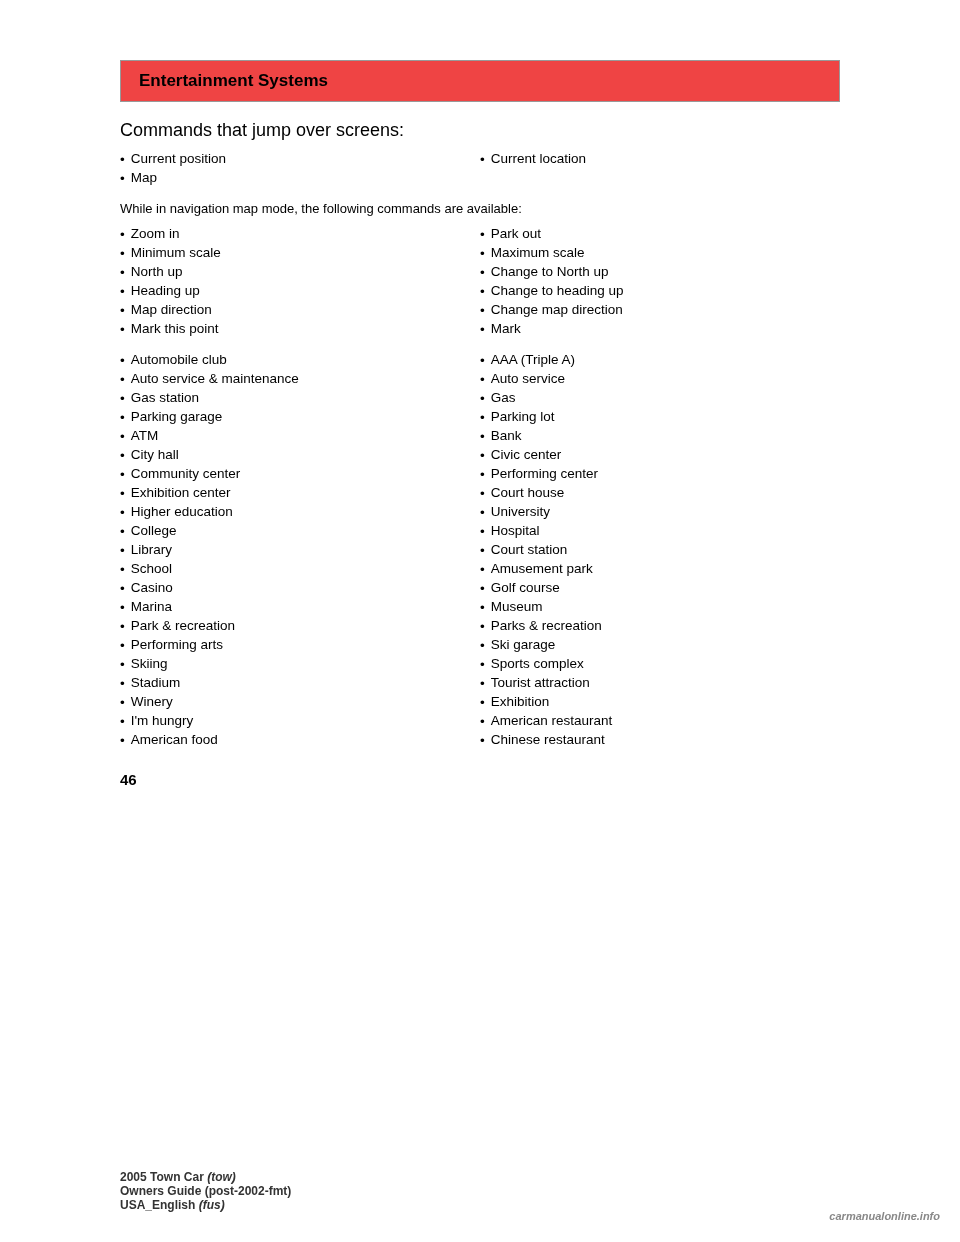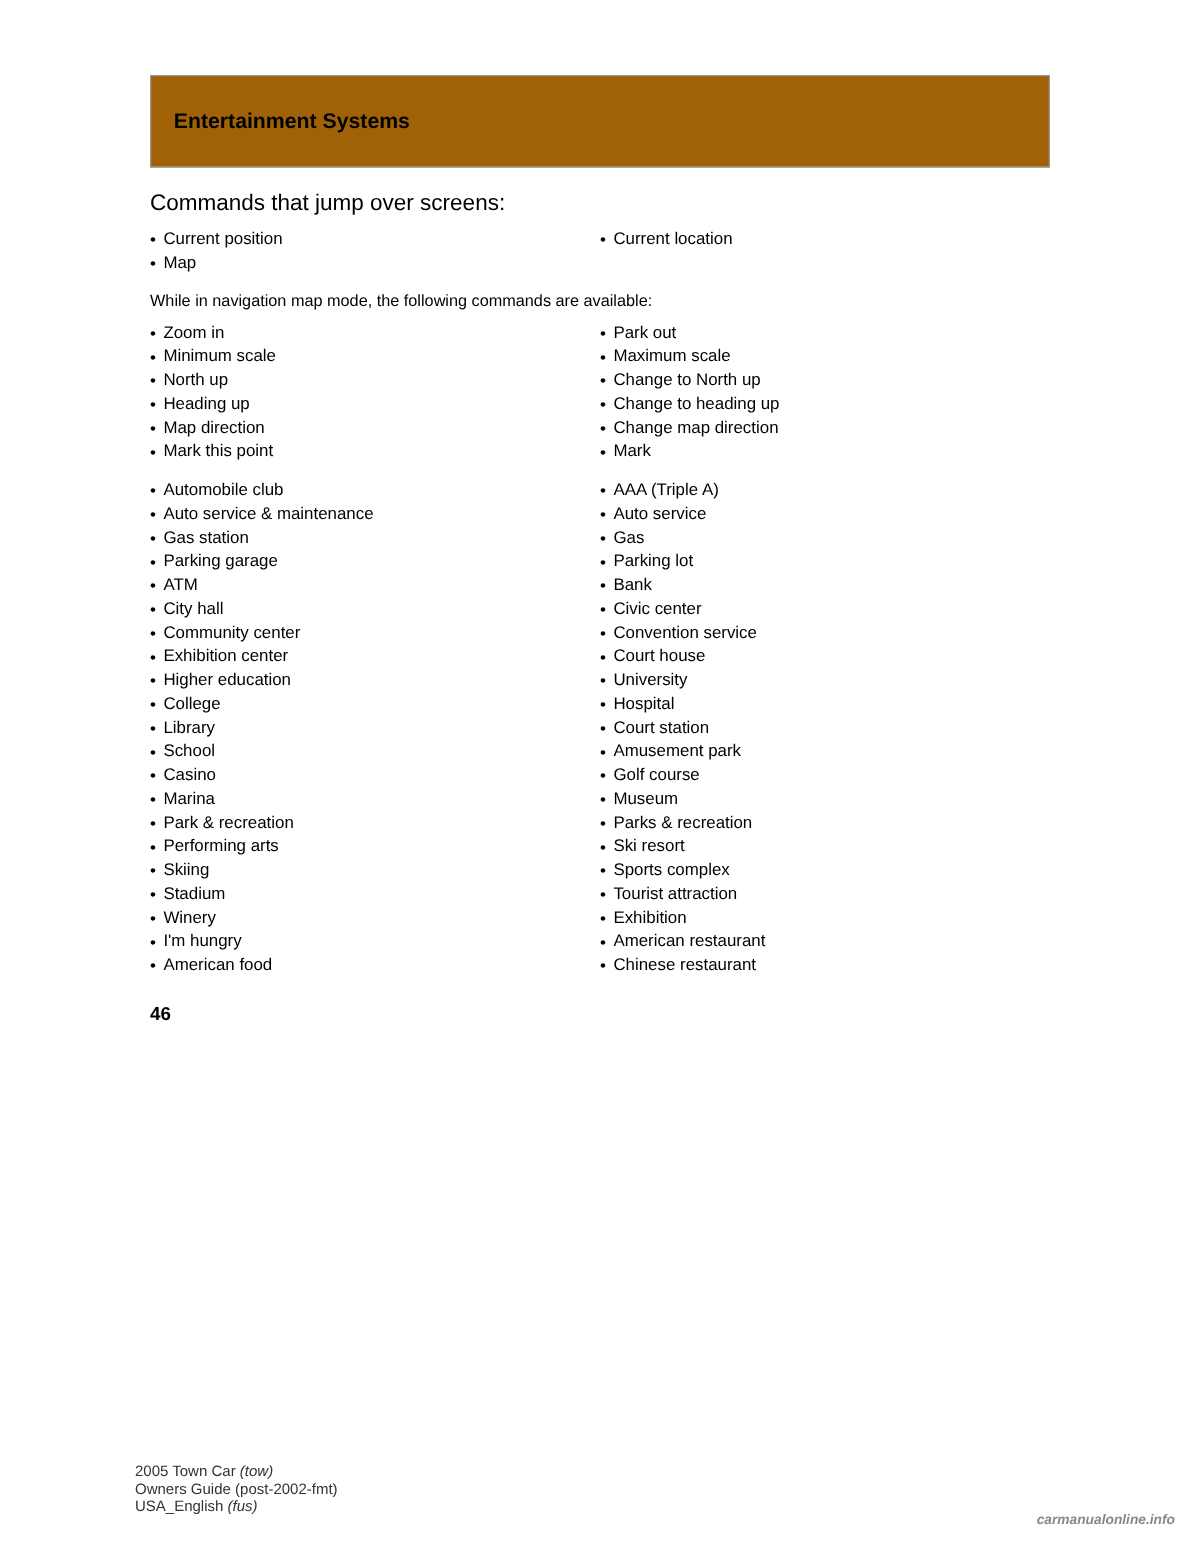--- a/index.html
+++ b/index.html
@@ -18,22 +18,22 @@
       position: relative;
     }
 
     .page-container {
       width: 720px;
       margin: 0 auto;
       padding: 60px 0 80px 0;
     }
 
     .header-banner {
-      background-color: #a16207;
-      padding: 26px 18px;
+      background-color: #ef4444;
+      padding: 10px 18px;
       margin-bottom: 18px;
       border: 1px solid #999;
     }
 
     .header-banner h1 {
       font-size: 17px;
       font-weight: bold;
       color: #000;
     }
 
@@ -76,21 +76,22 @@
 
     .page-number {
       margin-top: 20px;
       font-size: 15px;
       font-weight: bold;
     }
 
     .footer {
       position: absolute;
       bottom: 30px;
-      left: 108px;
+      left: 120px;
+      font-weight: bold;
     }
 
     .footer-line {
       font-size: 12px;
       color: #333;
     }
 
     .footer-line .normal {
       font-style: normal;
     }
@@ -304,21 +305,21 @@
       <div class="bullet-item">
         <span class="bullet">•</span>
         <span>Bank</span>
       </div>
       <div class="bullet-item">
         <span class="bullet">•</span>
         <span>Civic center</span>
       </div>
       <div class="bullet-item">
         <span class="bullet">•</span>
-        <span>Convention service</span>
+        <span>Performing center</span>
       </div>
       <div class="bullet-item">
         <span class="bullet">•</span>
         <span>Court house</span>
       </div>
       <div class="bullet-item">
         <span class="bullet">•</span>
         <span>University</span>
       </div>
       <div class="bullet-item">
@@ -340,21 +341,21 @@
       <div class="bullet-item">
         <span class="bullet">•</span>
         <span>Museum</span>
       </div>
       <div class="bullet-item">
         <span class="bullet">•</span>
         <span>Parks &amp; recreation</span>
       </div>
       <div class="bullet-item">
         <span class="bullet">•</span>
-        <span>Ski resort</span>
+        <span>Ski garage</span>
       </div>
       <div class="bullet-item">
         <span class="bullet">•</span>
         <span>Sports complex</span>
       </div>
       <div class="bullet-item">
         <span class="bullet">•</span>
         <span>Tourist attraction</span>
       </div>
       <div class="bullet-item">

